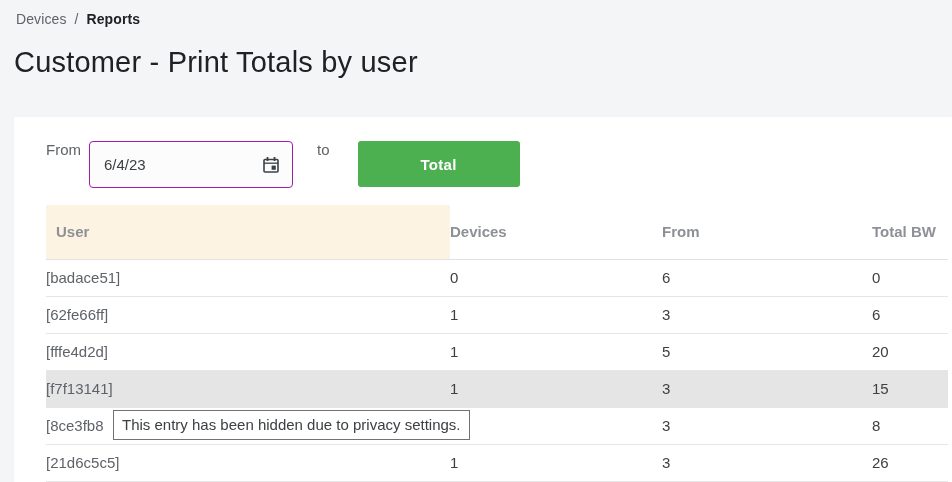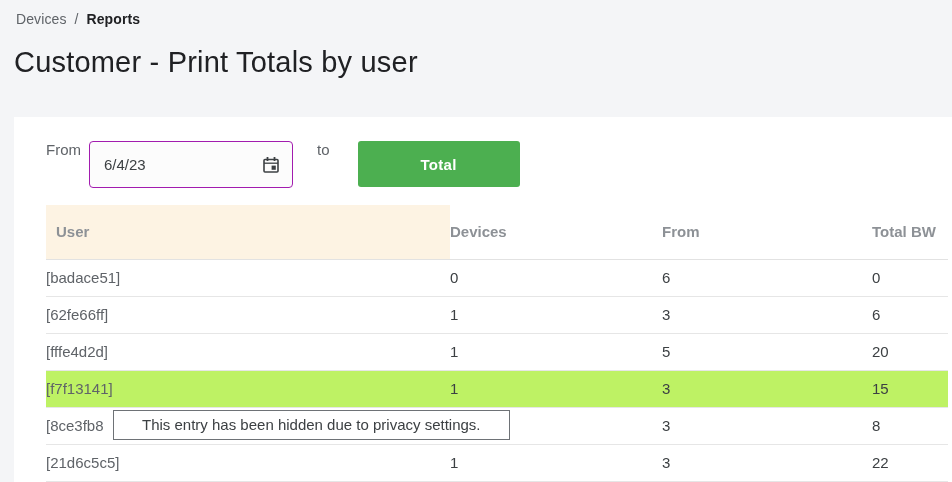--- a/index.html
+++ b/index.html
@@ -82,28 +82,28 @@
   .report-table th.th-user { background: #fdf3e3; padding-left: 10px; }
   .report-table td {
     height: 37px;
     vertical-align: middle;
     font-size: 15px;
     border-bottom: 1px solid #e6e6e6;
     padding: 0;
   }
   .report-table td.cell-user { color: #5f6368; overflow: hidden; white-space: nowrap; }
   .report-table td.cell-num  { color: #3c4043; }
-  .report-table tr.row-highlight td { background: #bef264; }
+  .report-table tr.row-highlight td { background: #e5e5e5; }
   
   .privacy-tooltip {
     position: absolute; left: 113px; top: 410px;
     height: 30px; line-height: 28px;
     background: #ffffff;
     border: 1px solid #6e7276;
-    padding: 0 28px;
+    padding: 0 8px;
     font-size: 15px; color: #3c4043;
     white-space: nowrap;
     z-index: 10;
   }
 </style>
 </head>
 <body>
 
 <div class="breadcrumb">
   <span class="crumb-link">Devices</span>
@@ -178,19 +178,19 @@
       <tr>
         <td class="cell-user">[8ce3fb8</td>
         <td class="cell-num"></td>
         <td class="cell-num">3</td>
         <td class="cell-num">8</td>
       </tr>
       <tr>
         <td class="cell-user">[21d6c5c5]</td>
         <td class="cell-num">1</td>
         <td class="cell-num">3</td>
-        <td class="cell-num">22</td>
+        <td class="cell-num">26</td>
       </tr>
     </tbody>
   </table>
 </div>
 
 <div class="privacy-tooltip">This entry has been hidden due to privacy settings.</div>
 
 </body></html>

